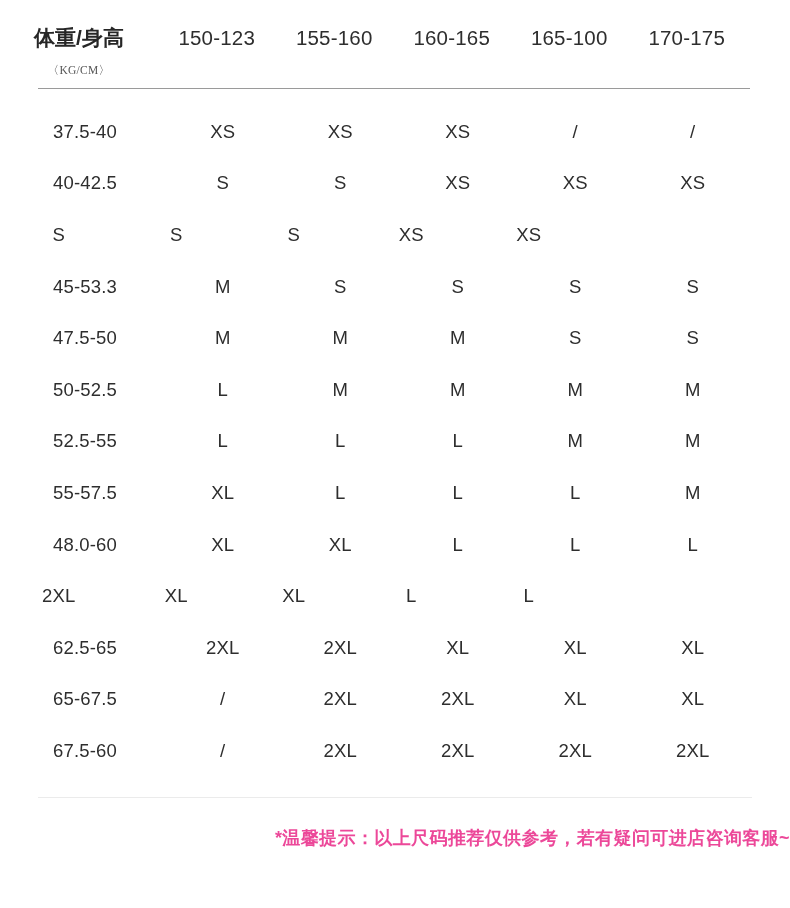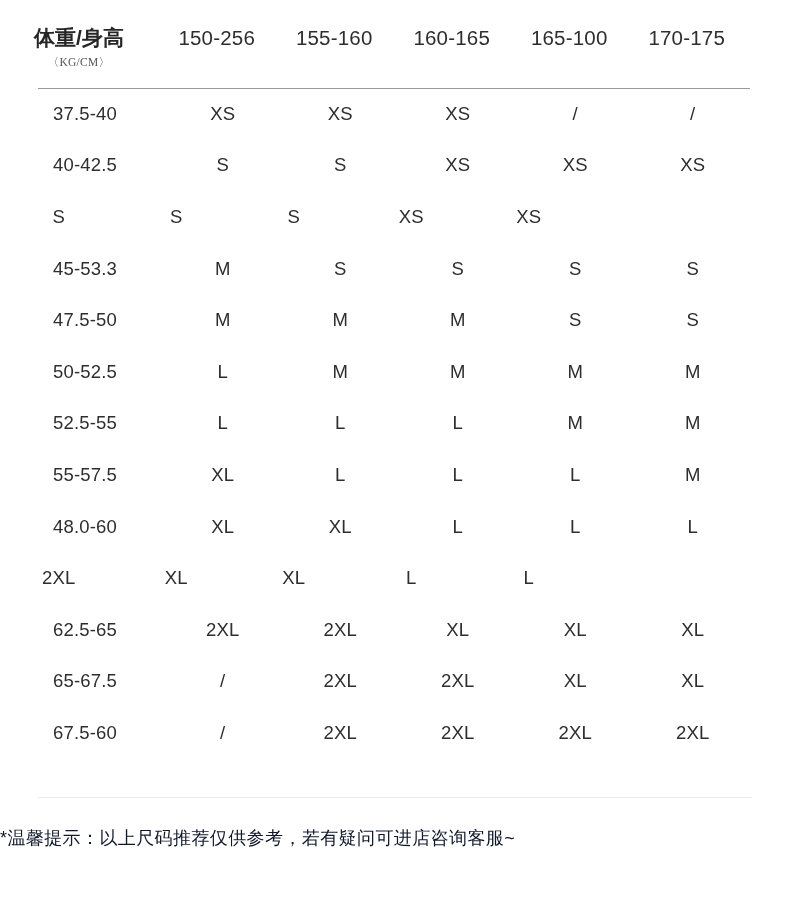--- a/index.html
+++ b/index.html
@@ -53,21 +53,21 @@
     letter-spacing: 0px;
     color: #262626;
     line-height: 1.1;
     white-space: nowrap;
   }
 
   .head-unit {
     font-family: "Liberation Serif", "DejaVu Serif", serif;
     font-size: 11.5px;
     color: #555555;
-    margin-top: 6px;
+    margin-top: 14px;
     letter-spacing: 0.3px;
     white-space: nowrap;
   }
 
   .head-size {
     font-size: 20.5px;
     font-weight: 400;
     color: #2e2e2e;
     letter-spacing: 0.2px;
     white-space: nowrap;
@@ -79,21 +79,21 @@
     left: 38px;
     top: 88px;
     width: 712px;
     height: 1px;
     background: #9a9a9a;
   }
 
   
   .body-rows {
     position: absolute;
-    top: 88px;
+    top: 106px;
     left: 0;
     width: 790px;
   }
 
   .data-row {
     display: flex;
     align-items: center;
     height: 51.6px;
   }
 
@@ -120,39 +120,40 @@
     height: 1px;
     background: #ebebeb;
   }
 
   
   .footer-note {
     position: absolute;
     top: 826px;
     left: 0;
     width: 790px;
-    text-align: left;
+    text-align: right;
     font-size: 18px;
-    color: #0f172a;
+    color: #ec4899;
     letter-spacing: 0.4px;
     white-space: nowrap;
+    font-weight: bold;
   }
 </style>
 </head>
 <body>
 
 <div class="chart-wrap">
 
   <div class="header-row">
     <div class="col first">
       <div class="head-main">体重/身高</div>
       <div class="head-unit">〈KG/CM〉</div>
     </div>
     <div class="col">
-      <div class="head-size">150-256</div>
+      <div class="head-size">150-123</div>
     </div>
     <div class="col">
       <div class="head-size">155-160</div>
     </div>
     <div class="col">
       <div class="head-size">160-165</div>
     </div>
     <div class="col">
       <div class="head-size">165-100</div>
     </div>

